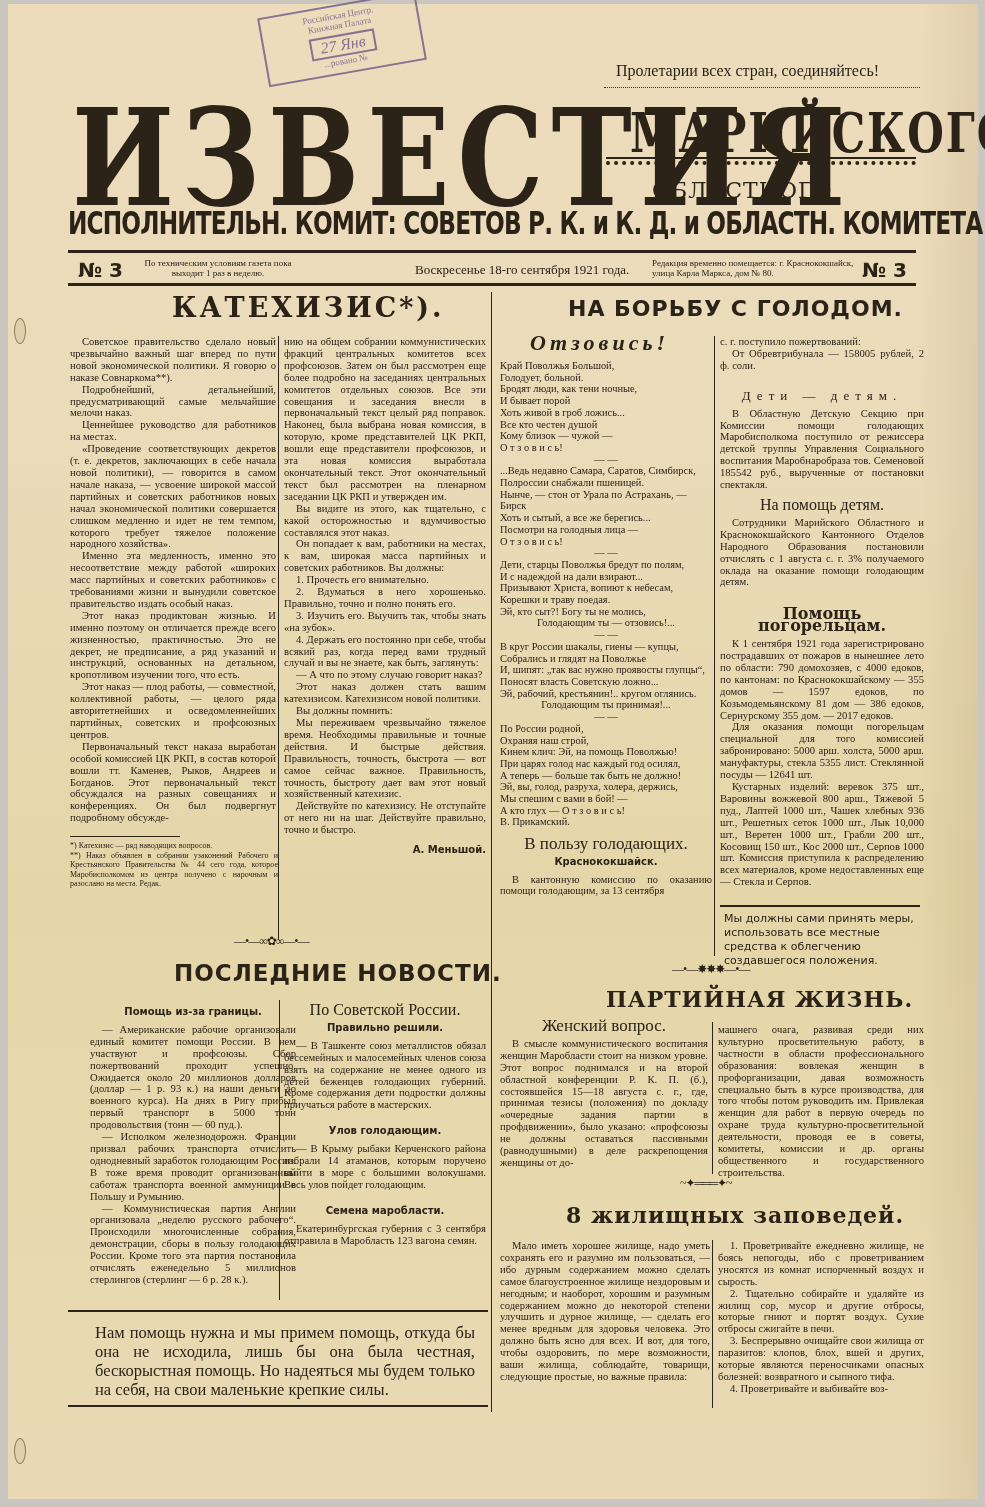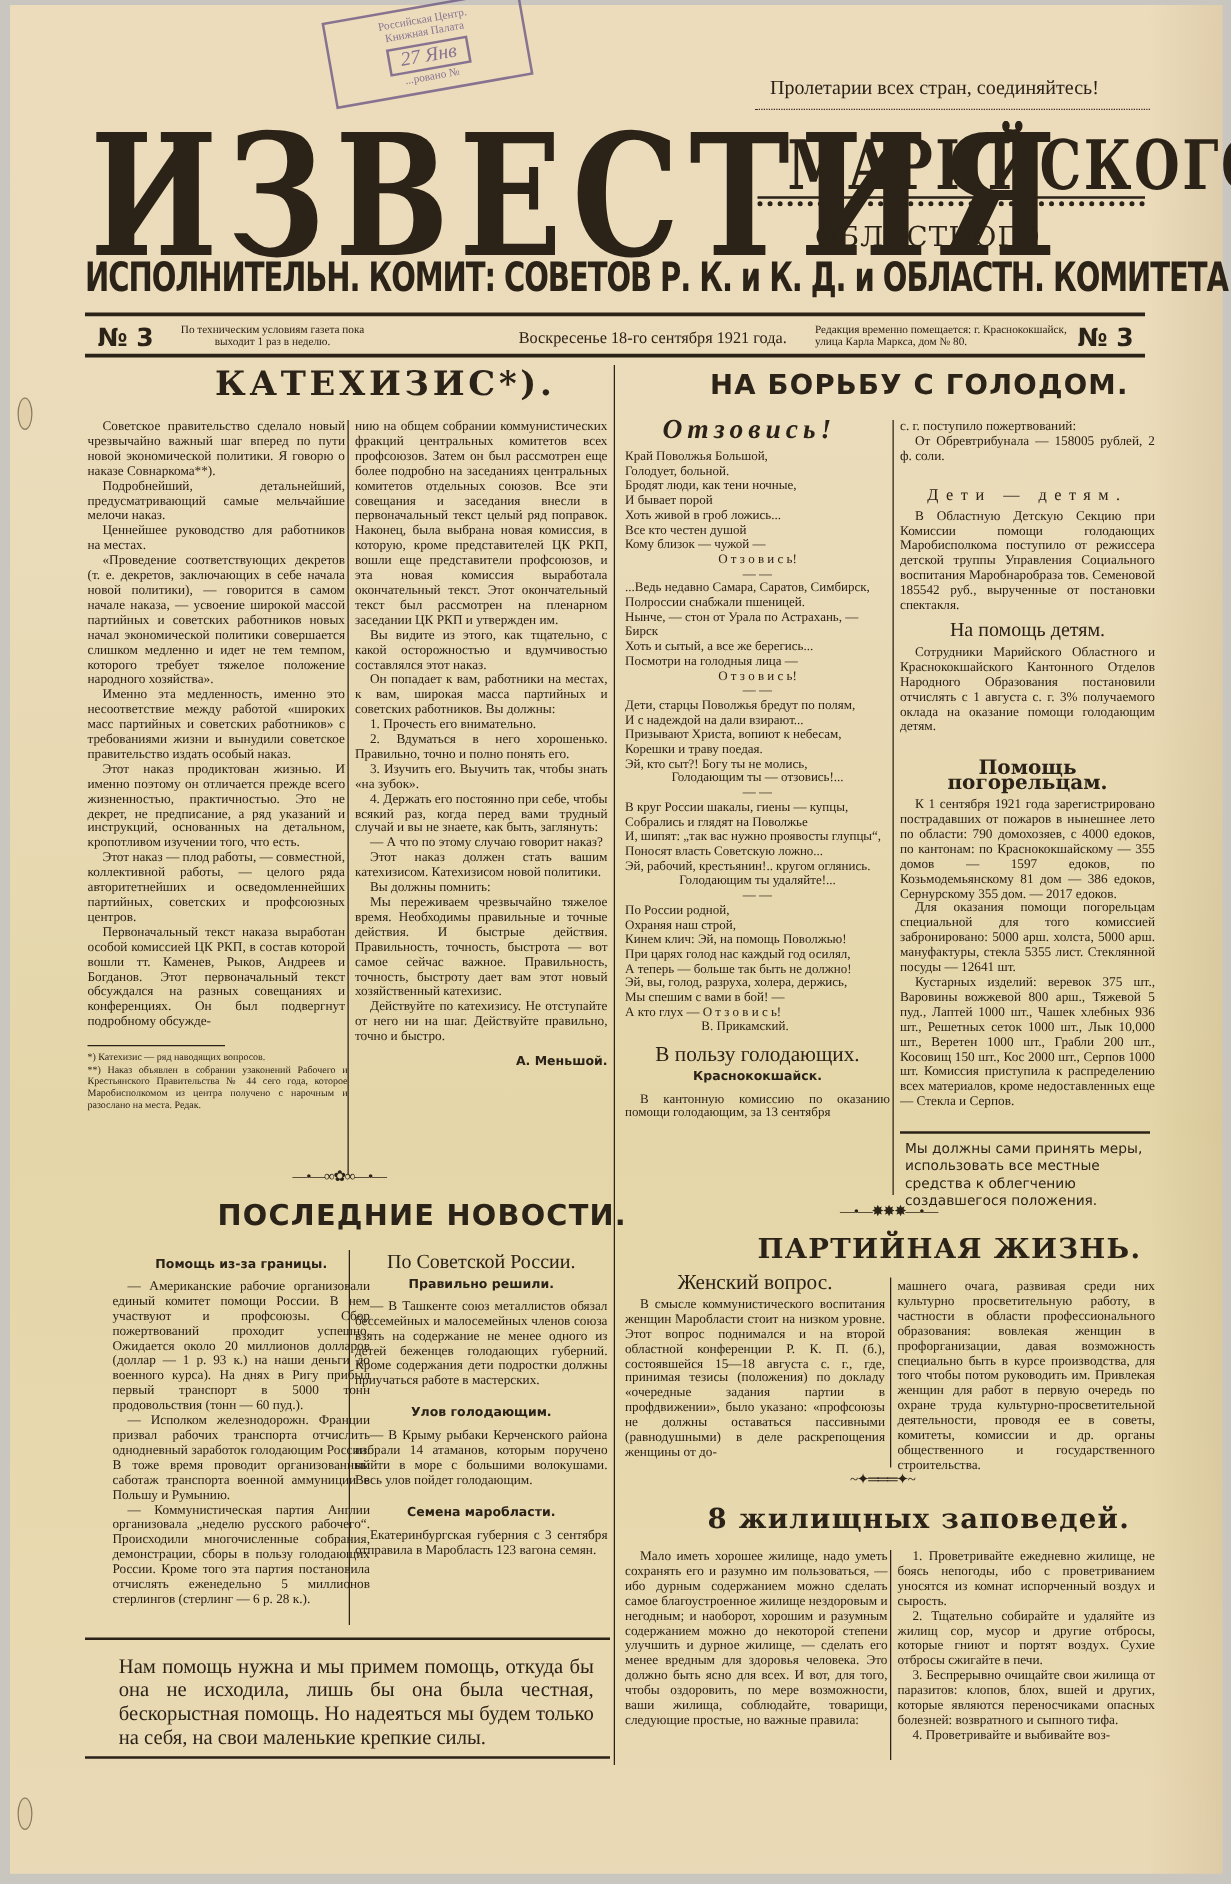--- a/index.html
+++ b/index.html
@@ -50,21 +50,21 @@
   .rule-v { position: absolute; border-left: 1px solid #2b2218; }
   .rule-h { position: absolute; border-top: 2px solid #2b2218; }
 
   .headline { position: absolute; font-weight: bold; white-space: nowrap; }
   .sect-head { font-family: "DejaVu Sans", sans-serif; font-size: 22px; letter-spacing: 1px; }
   .col {
     position: absolute; font-size: 10.6px; line-height: 11.9px; text-align: justify; hyphens: auto;
   }
   .col p { text-indent: 12px; }
   .col .c { text-align: center; text-indent: 0; }
-  .col .r { text-align: center; }
+  .col .r { text-align: left; }
   .col .sig { text-align: right; font-weight: bold; font-family: "DejaVu Sans", sans-serif; font-size: 10px; margin-top: 8px; }
   .col .sub { text-align: center; text-indent: 0; font-weight: bold; font-family: "DejaVu Sans", sans-serif; font-size: 10px; margin: 6px 0 6px; }
   .col .sub-big { text-align: center; text-indent: 0; font-size: 16px; margin: 8px 0 6px; font-family: Liberation Serif, serif; }
   .col .spaced { text-align: center; letter-spacing: 6px; font-size: 13px; margin: 8px 0 6px; text-indent: 0; }
   .col .dash { text-align: center; text-indent: 0; }
   .poem { text-indent: 0; text-align: left; }
   .footnotes { font-size: 8px; line-height: 9.5px; border-top: 1px solid #2b2218; width: 110px; margin-top: 12px; padding-top: 4px; }
   .footnotes div { width: 208px; }
   .poem-title { position: absolute; left: 530px; top: 330px; font-style: italic; font-weight: bold; font-size: 22px; letter-spacing: 4px; }
   .orn { position: absolute; font-size: 12px; letter-spacing: -1px; color: #2b2218; }
@@ -191,21 +191,21 @@
     <div>Эй, кто сыт?! Богу ты не молись,</div>
     <div class="c">Голодающим ты — отзовись!...</div>
     <div class="dash">— —</div>
   </div>
   <div class="poem">
     <div>В круг России шакалы, гиены — купцы,</div>
     <div>Собрались и глядят на Поволжье</div>
     <div>И, шипят: „так вас нужно проявосты глупцы“,</div>
     <div>Поносят власть Советскую ложно...</div>
     <div>Эй, рабочий, крестьянин!.. кругом оглянись.</div>
-    <div class="c">Голодающим ты удаляйте!...</div>
+    <div class="c">Голодающим ты принимая!...</div>
     <div class="dash">— —</div>
   </div>
   <div class="poem">
     <div>По России родной,</div>
     <div>Охраняя наш строй,</div>
     <div>Кинем клич: Эй, на помощь Поволжью!</div>
     <div>При царях голод нас каждый год осилял,</div>
     <div>А теперь — больше так быть не должно!</div>
     <div>Эй, вы, голод, разруха, холера, держись,</div>
     <div>Мы спешим с вами в бой! —</div>

